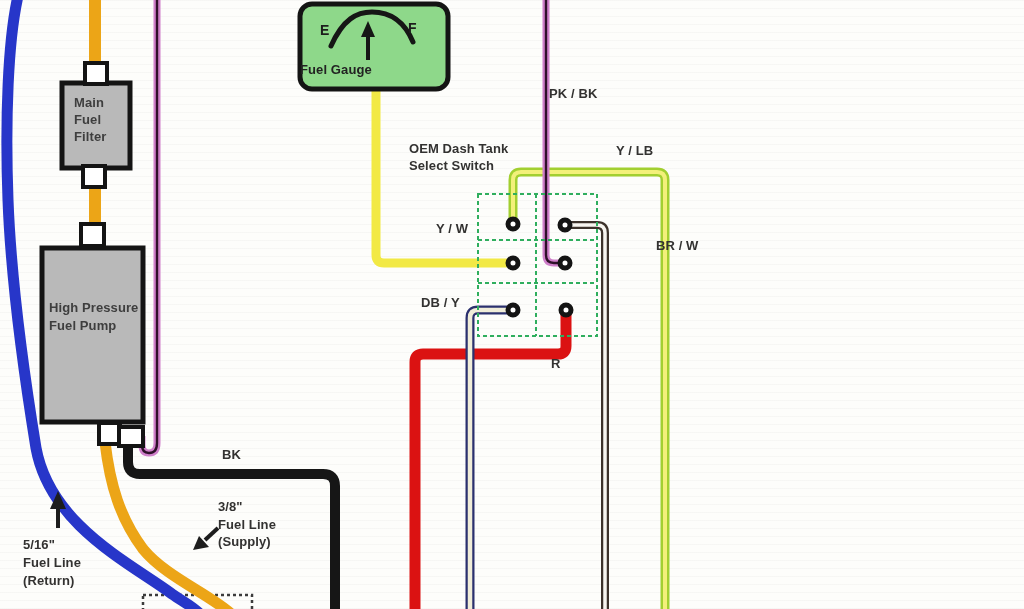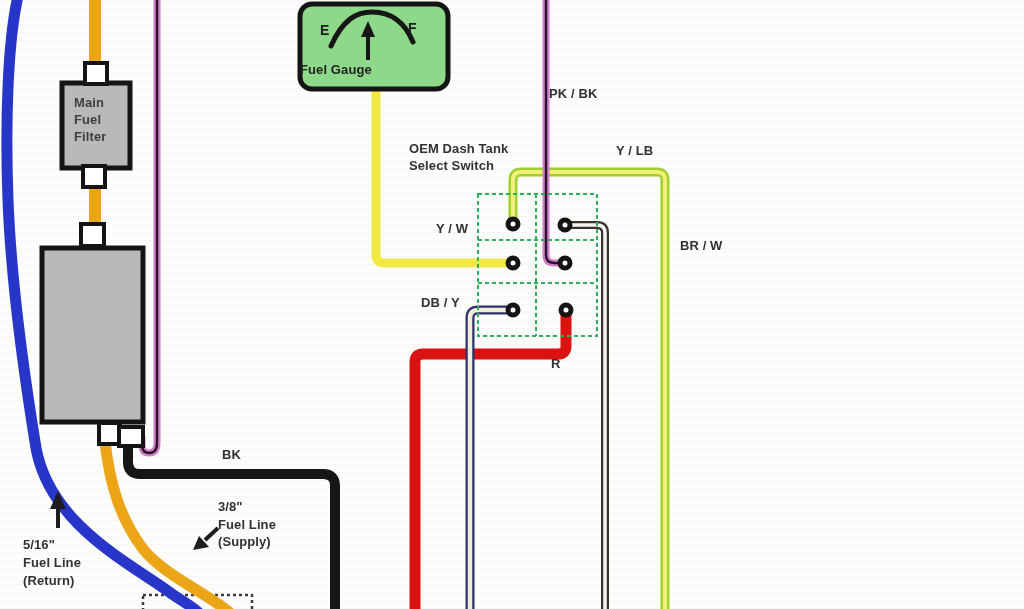--- a/index.html
+++ b/index.html
@@ -106,28 +106,30 @@
   </g>
 </svg>
 
 <div class="lbl ef" style="left:320px;top:21px;">E</div>
 <div class="lbl ef" style="left:408px;top:19px;">F</div>
 <div class="lbl center" style="left:300px;top:62px;width:148px;color:#222;">Fuel Gauge</div>
 
 <div class="lbl boxlbl" style="left:74px;top:95px;">Main
 Fuel
 Filter</div>
+<div class="lbl boxlbl" style="left:49px;top:299px;line-height:1.4;">High Pressure
+Fuel Pump</div>
 
 <div class="lbl" style="left:409px;top:141px;">OEM Dash Tank
 Select Switch</div>
 
 <div class="lbl" style="left:549px;top:86px;">PK / BK</div>
 <div class="lbl" style="left:616px;top:143px;">Y / LB</div>
 <div class="lbl" style="left:413px;top:221px;margin-left:23px;">Y / W</div>
-<div class="lbl" style="left:636px;top:238px;padding-left:44px;">BR / W</div>
+<div class="lbl" style="left:612px;top:238px;padding-left:44px;">BR / W</div>
 <div class="lbl" style="left:421px;top:295px;">DB / Y</div>
 <div class="lbl" style="left:551px;top:356px;">R</div>
 <div class="lbl" style="left:222px;top:447px;">BK</div>
 
 <div class="lbl center" style="left:218px;top:498px;width:70px;line-height:1.36;">3/8"
 Fuel Line
 (Supply)</div>
 <div class="lbl center" style="left:23px;top:536px;width:70px;line-height:1.4;">5/16"
 Fuel Line
 (Return)</div>

